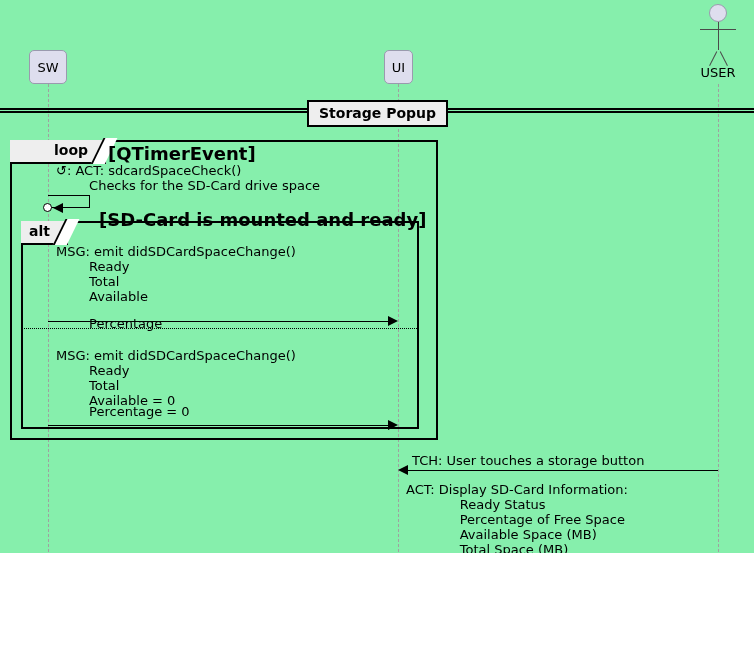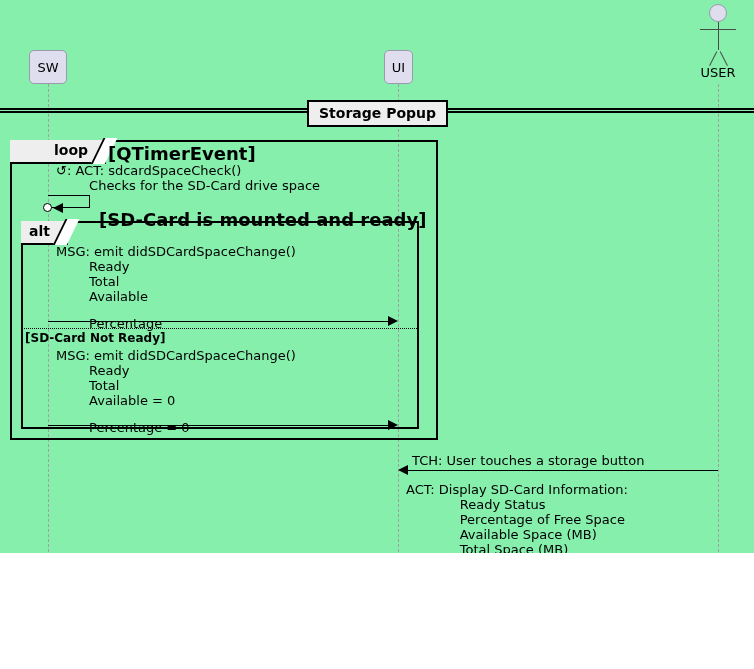--- a/index.html
+++ b/index.html
@@ -250,27 +250,26 @@
 
   <div class="msg-text" style="left:56px; top:244px;">MSG: emit didSDCardSpaceChange()</div>
   <div class="msg-text" style="left:56px; top:259px;">        Ready</div>
   <div class="msg-text" style="left:56px; top:274px;">        Total</div>
   <div class="msg-text" style="left:56px; top:289px;">        Available</div>
   <div class="msg-text" style="left:56px; top:316px;">        Percentage</div>
   <div class="msg-line" style="left:48px; top:321px; width:342px;"></div>
   <div class="arrow-head-right" style="left:388px; top:316px;"></div>
 
   <div class="else-divider" style="left:21px; top:328px; width:398px;"></div>
-  <div class="else-label" style="left:25px; top:331px;">[SD-Card Not Ready]</div>
 
   <div class="msg-text" style="left:56px; top:348px;">MSG: emit didSDCardSpaceChange()</div>
   <div class="msg-text" style="left:56px; top:363px;">        Ready</div>
   <div class="msg-text" style="left:56px; top:378px;">        Total</div>
   <div class="msg-text" style="left:56px; top:393px;">        Available = 0</div>
-  <div class="msg-text" style="left:56px; top:420px;text-align:right;">        Percentage = 0</div>
+  <div class="msg-text" style="left:56px; top:404px;text-align:right;">        Percentage = 0</div>
   <div class="msg-line" style="left:48px; top:425px; width:342px;"></div>
   <div class="arrow-head-right" style="left:388px; top:420px;"></div>
 
   <div class="msg-text" style="left:412px; top:453px;">TCH: User touches a storage button</div>
   <div class="msg-line" style="left:406px; top:470px; width:312px;"></div>
   <div class="arrow-head-left" style="left:398px; top:465px;"></div>
 
   <div class="msg-text" style="left:406px; top:482px;">ACT: Display SD-Card Information:</div>
   <div class="msg-text" style="left:406px; top:497px;">             Ready Status</div>
   <div class="msg-text" style="left:406px; top:512px;">             Percentage of Free Space</div>

